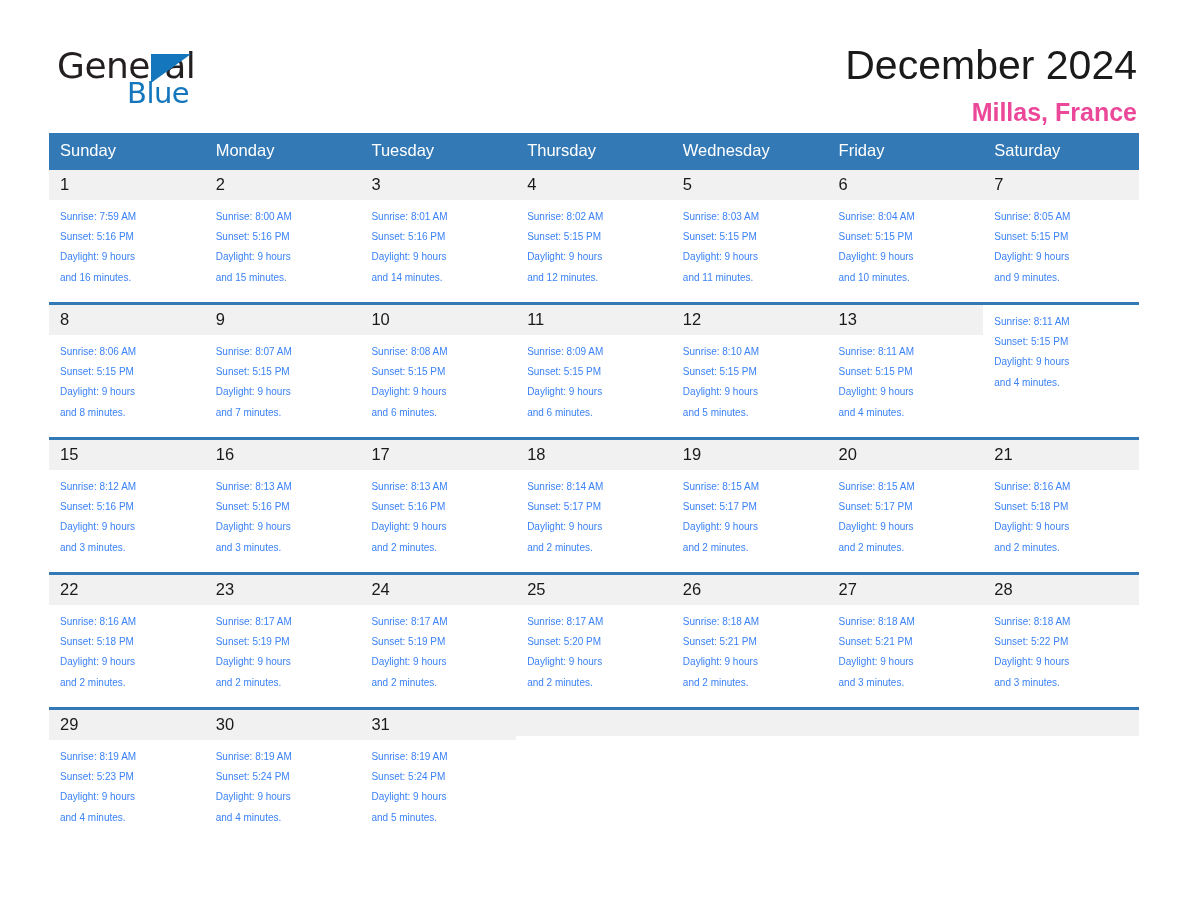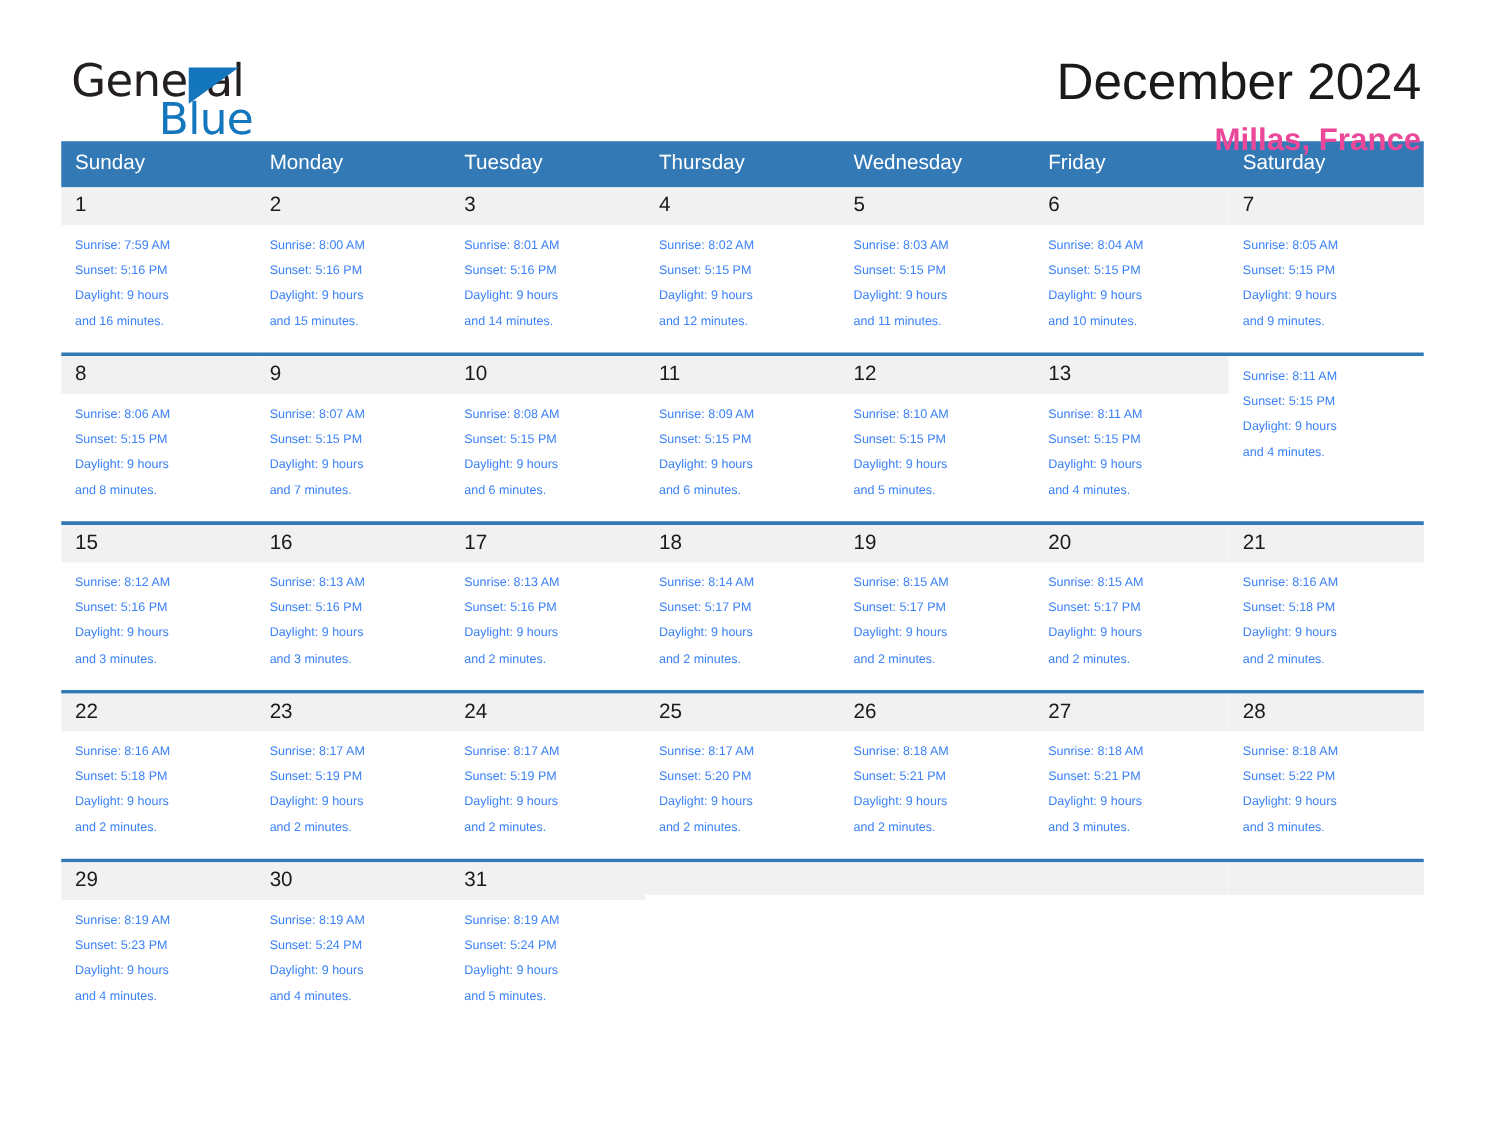--- a/index.html
+++ b/index.html
@@ -53,21 +53,21 @@
     top: 10px;
     width: 0;
     height: 0;
     border-left: 40px solid #1476bc;
     border-bottom: 29px solid transparent;
   }
   .brand-blue {
     position: absolute;
     left: 78px;
     top: 35px;
-    font-size: 35px;
+    font-size: 29px;
     letter-spacing: -0.5px;
     color: #1476bc;
     font-family: "DejaVu Sans", sans-serif;
     font-weight: 400;
   }
   .titles {
     text-align: right;
     padding-right: 2px;
   }
   .month-title {
@@ -81,21 +81,21 @@
     font-size: 25px;
     font-weight: 700;
     color: #ec4899;
     margin-top: 12px;
     line-height: 1.05;
   }
 
   
   .calendar {
     width: 1090px;
-    margin-top: 3px;
+    margin-top: 23px;
   }
   .weekdays {
     display: grid;
     grid-template-columns: repeat(7, 1fr);
     background: #3279b6;
   }
   .weekday {
     color: #ffffff;
     font-size: 16.5px;
     padding: 8px 0 9px 11px;

